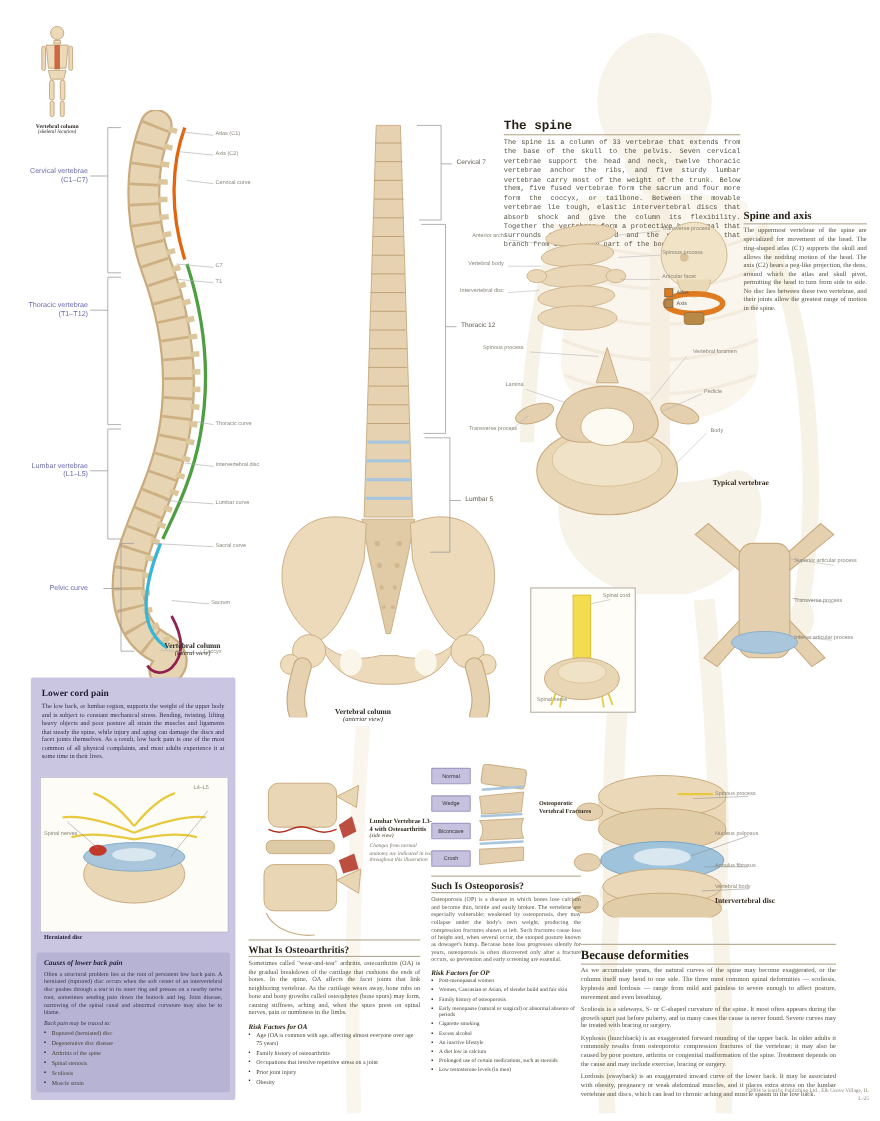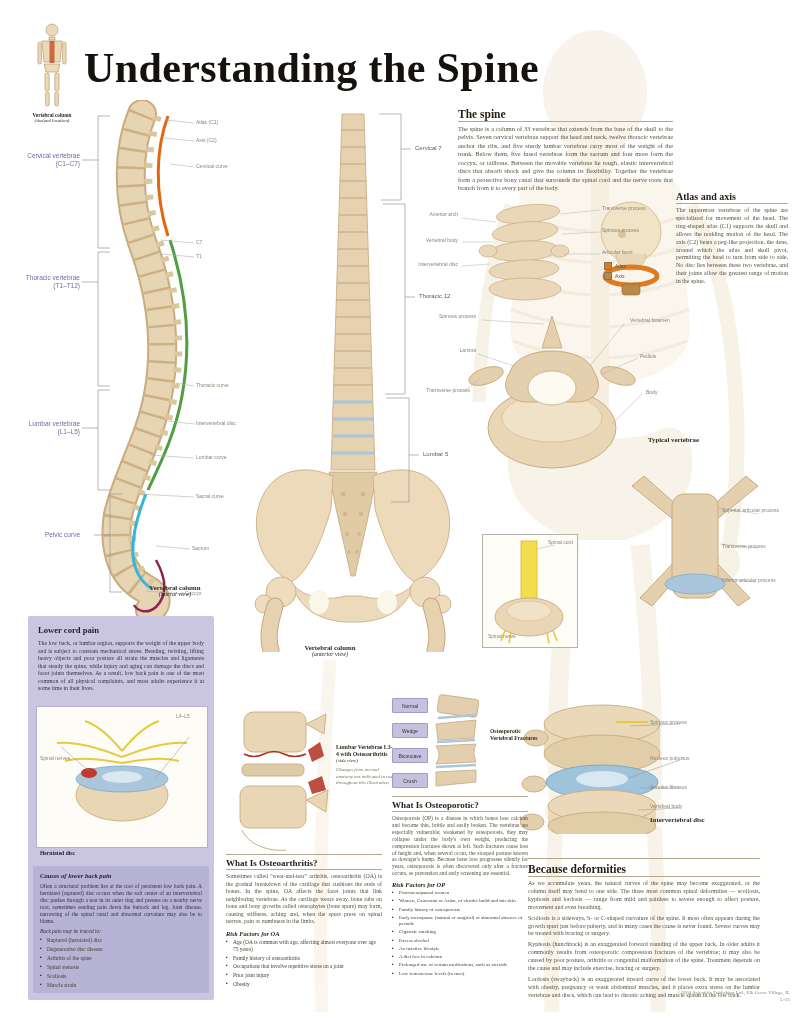--- a/index.html
+++ b/index.html
@@ -97,21 +97,20 @@
       <rect x="26.8" y="51" width="4.2" height="18" rx="2"></rect>
       <rect x="17.6" y="70" width="3.6" height="14" rx="1.6"></rect>
       <rect x="26.8" y="70" width="3.6" height="14" rx="1.6"></rect>
     </g>
     <rect x="21.5" y="19" width="5" height="22" fill="#c9532b" opacity="0.85"></rect>
   </svg>
   <div class="abs fig-caption" style="left:14px;top:112px;width:76px;">
     <div class="c1" style="font-size:5.2px">Vertebral column</div>
     <div class="c2" style="font-size:4.8px">(skeletal location)</div>
   </div>
-  <div class="abs title" style="left:84px;top:44px;">Understanding the Spine</div>
 
   <svg class="abs" style="left:18;top:100" width="230" height="520" viewBox="0 0 230 520">
 
     <path d="M124,14 C110,48 108,96 124,142 C142,190 150,240 140,295 C132,340 108,378 100,415 C95,445 102,475 126,488 C138,494 142,502 132,510" fill="none" stroke="#c9ab7e" stroke-width="30" stroke-linecap="round"></path>
     <path d="M124,14 C110,48 108,96 124,142 C142,190 150,240 140,295 C132,340 108,378 100,415 C95,445 102,475 126,488 C138,494 142,502 132,510" fill="none" stroke="#e7d4b2" stroke-width="26" stroke-linecap="round"></path>
     <path d="M124,14 C110,48 108,96 124,142 C142,190 150,240 140,295 C132,340 108,378 100,415 C95,445 102,475 126,488" fill="none" stroke="#cdb184" stroke-width="26" stroke-dasharray="2.5 15.5"></path>
 
     <path d="M140,16 C128,50 126,94 140,138 C158,188 166,240 156,295 C148,340 124,380 116,416 C111,445 116,470 136,483" fill="none" stroke="#dcc69c" stroke-width="8" stroke-dasharray="5 11"></path>
 
     <path d="M150,16 C138,48 136,92 150,136" fill="none" stroke="#e1660f" stroke-width="3"></path>
@@ -202,21 +201,21 @@
     </g>
   </svg>
   <div class="abs ant-label" style="left:415px;top:145px;">Cervical 7</div>
   <div class="abs ant-label" style="left:419px;top:293px;">Thoracic 12</div>
   <div class="abs ant-label" style="left:423px;top:451px;">Lumbar 5</div>
   <div class="abs fig-caption" style="left:265px;top:644px;width:130px;">
     <div class="c1">Vertebral column</div>
     <div class="c2">(anterior view)</div>
   </div>
 
-  <div class="abs" style="left:458px;top:108px;width:215px;">
+  <div class="abs" style="left:458px;top:108px;width:215px;font-family:Liberation Mono, monospace;">
     <div class="sec-head h-lg">The spine</div>
     <div class="body-text fs63">The spine is a column of 33 vertebrae that extends from the base of the skull to the pelvis. Seven cervical vertebrae support the head and neck, twelve thoracic vertebrae anchor the ribs, and five sturdy lumbar vertebrae carry most of the weight of the trunk. Below them, five fused vertebrae form the sacrum and four more form the coccyx, or tailbone. Between the movable vertebrae lie tough, elastic intervertebral discs that absorb shock and give the column its flexibility. Together the vertebrae form a protective bony canal that surrounds the spinal cord and the nerve roots that branch from it to every part of the body.</div>
   </div>
 
   <svg class="abs" style="left:586;top:194" width="90" height="104" viewBox="0 0 90 104">
     <circle cx="45" cy="38" r="30" fill="#f0e3c6" stroke="#cdb489" stroke-width="0.8"></circle>
     <path d="M30,60 C30,70 38,76 45,76 C52,76 60,70 60,60" fill="#ead9b6" stroke="#cdb489" stroke-width="0.7"></path>
     <circle cx="36" cy="40" r="4" fill="#d8c39a"></circle>
     <ellipse cx="45" cy="82" rx="26" ry="9" fill="none" stroke="#e07a20" stroke-width="5"></ellipse>
     <rect x="36" y="90" width="18" height="11" rx="3" fill="#b98a47" stroke="#8a6430" stroke-width="0.6"></rect>
@@ -225,21 +224,21 @@
     <div class="legend-row">
       <span class="swatch" style="background:#e07a20"></span>
       <span>Atlas</span>
     </div>
     <div class="legend-row">
       <span class="swatch" style="background:#b98a47"></span>
       <span>Axis</span>
     </div>
   </div>
   <div class="abs" style="left:676px;top:191px;width:112px;">
-    <div class="sec-head h-md" style="font-size:10px;">Atlas and axis</div>
+    <div class="sec-head h-md" style="font-size:10px;">Spine and axis</div>
     <div class="body-text fs60">The uppermost vertebrae of the spine are specialized for movement of the head. The ring-shaped atlas (C1) supports the skull and allows the nodding motion of the head. The axis (C2) bears a peg-like projection, the dens, around which the atlas and skull pivot, permitting the head to turn from side to side. No disc lies between these two vertebrae, and their joints allow the greatest range of motion in the spine.</div>
   </div>
 
   <svg class="abs" style="left:452;top:198" width="155" height="112" viewBox="0 0 155 112">
     <g fill="#e9d7b8" stroke="#c9ab80" stroke-width="0.7">
       <ellipse cx="76" cy="16" rx="32" ry="9" transform="rotate(-6 76 16)"></ellipse>
       <ellipse cx="73" cy="34" rx="33" ry="10" transform="rotate(-5 73 34)"></ellipse>
       <ellipse cx="72" cy="53" rx="34" ry="10" transform="rotate(-4 72 53)"></ellipse>
       <ellipse cx="72" cy="72" rx="35" ry="10" transform="rotate(-3 72 72)"></ellipse>
       <ellipse cx="73" cy="91" rx="36" ry="11"></ellipse>
@@ -407,21 +406,21 @@
       <rect x="10" y="3" width="40" height="18" rx="3" transform="rotate(8 30 12)"></rect>
       <path d="M8,30 L48,26 L46,44 L10,46 Z"></path>
       <path d="M8,52 L48,50 Q44,58 48,68 L8,70 Q14,60 8,52 Z"></path>
       <path d="M8,78 L48,76 L48,88 L8,92 Z"></path>
     </g>
     <path d="M10,24 L48,21 M9,48 L47,46 M8,73 L48,71" stroke="#a9c6dc" stroke-width="2.4"></path>
   </svg>
   <div class="abs frac-label" style="left:490px;top:728px;width:48px;">Osteoporotic Vertebral Fractures</div>
 
   <div class="abs" style="left:392px;top:796px;width:136px;border-top:0.5px solid #b3a88f;padding-top:3px;">
-    <div class="sec-head h-md">What Is Osteoporotic?</div>
+    <div class="sec-head h-md">Such Is Osteoporosis?</div>
     <div class="body-text fs54">Osteoporosis (OP) is a disease in which bones lose calcium and become thin, brittle and easily broken. The vertebrae are especially vulnerable; weakened by osteoporosis, they may collapse under the body's own weight, producing the compression fractures shown at left. Such fractures cause loss of height and, when several occur, the stooped posture known as dowager's hump. Because bone loss progresses silently for years, osteoporosis is often discovered only after a fracture occurs, so prevention and early screening are essential.</div>
     <div class="risk-head">Risk Factors for OP</div>
     <div style="font-size:5px;">
       <div class="bullet" style="font-size:5px;line-height:1.25">Post-menopausal women</div>
       <div class="bullet" style="font-size:5px;line-height:1.25">Women, Caucasian or Asian, of slender build and fair skin</div>
       <div class="bullet" style="font-size:5px;line-height:1.25">Family history of osteoporosis</div>
       <div class="bullet" style="font-size:5px;line-height:1.25">Early menopause (natural or surgical) or abnormal absence of periods</div>
       <div class="bullet" style="font-size:5px;line-height:1.25">Cigarette smoking</div>
       <div class="bullet" style="font-size:5px;line-height:1.25">Excess alcohol</div>
       <div class="bullet" style="font-size:5px;line-height:1.25">An inactive lifestyle</div>

